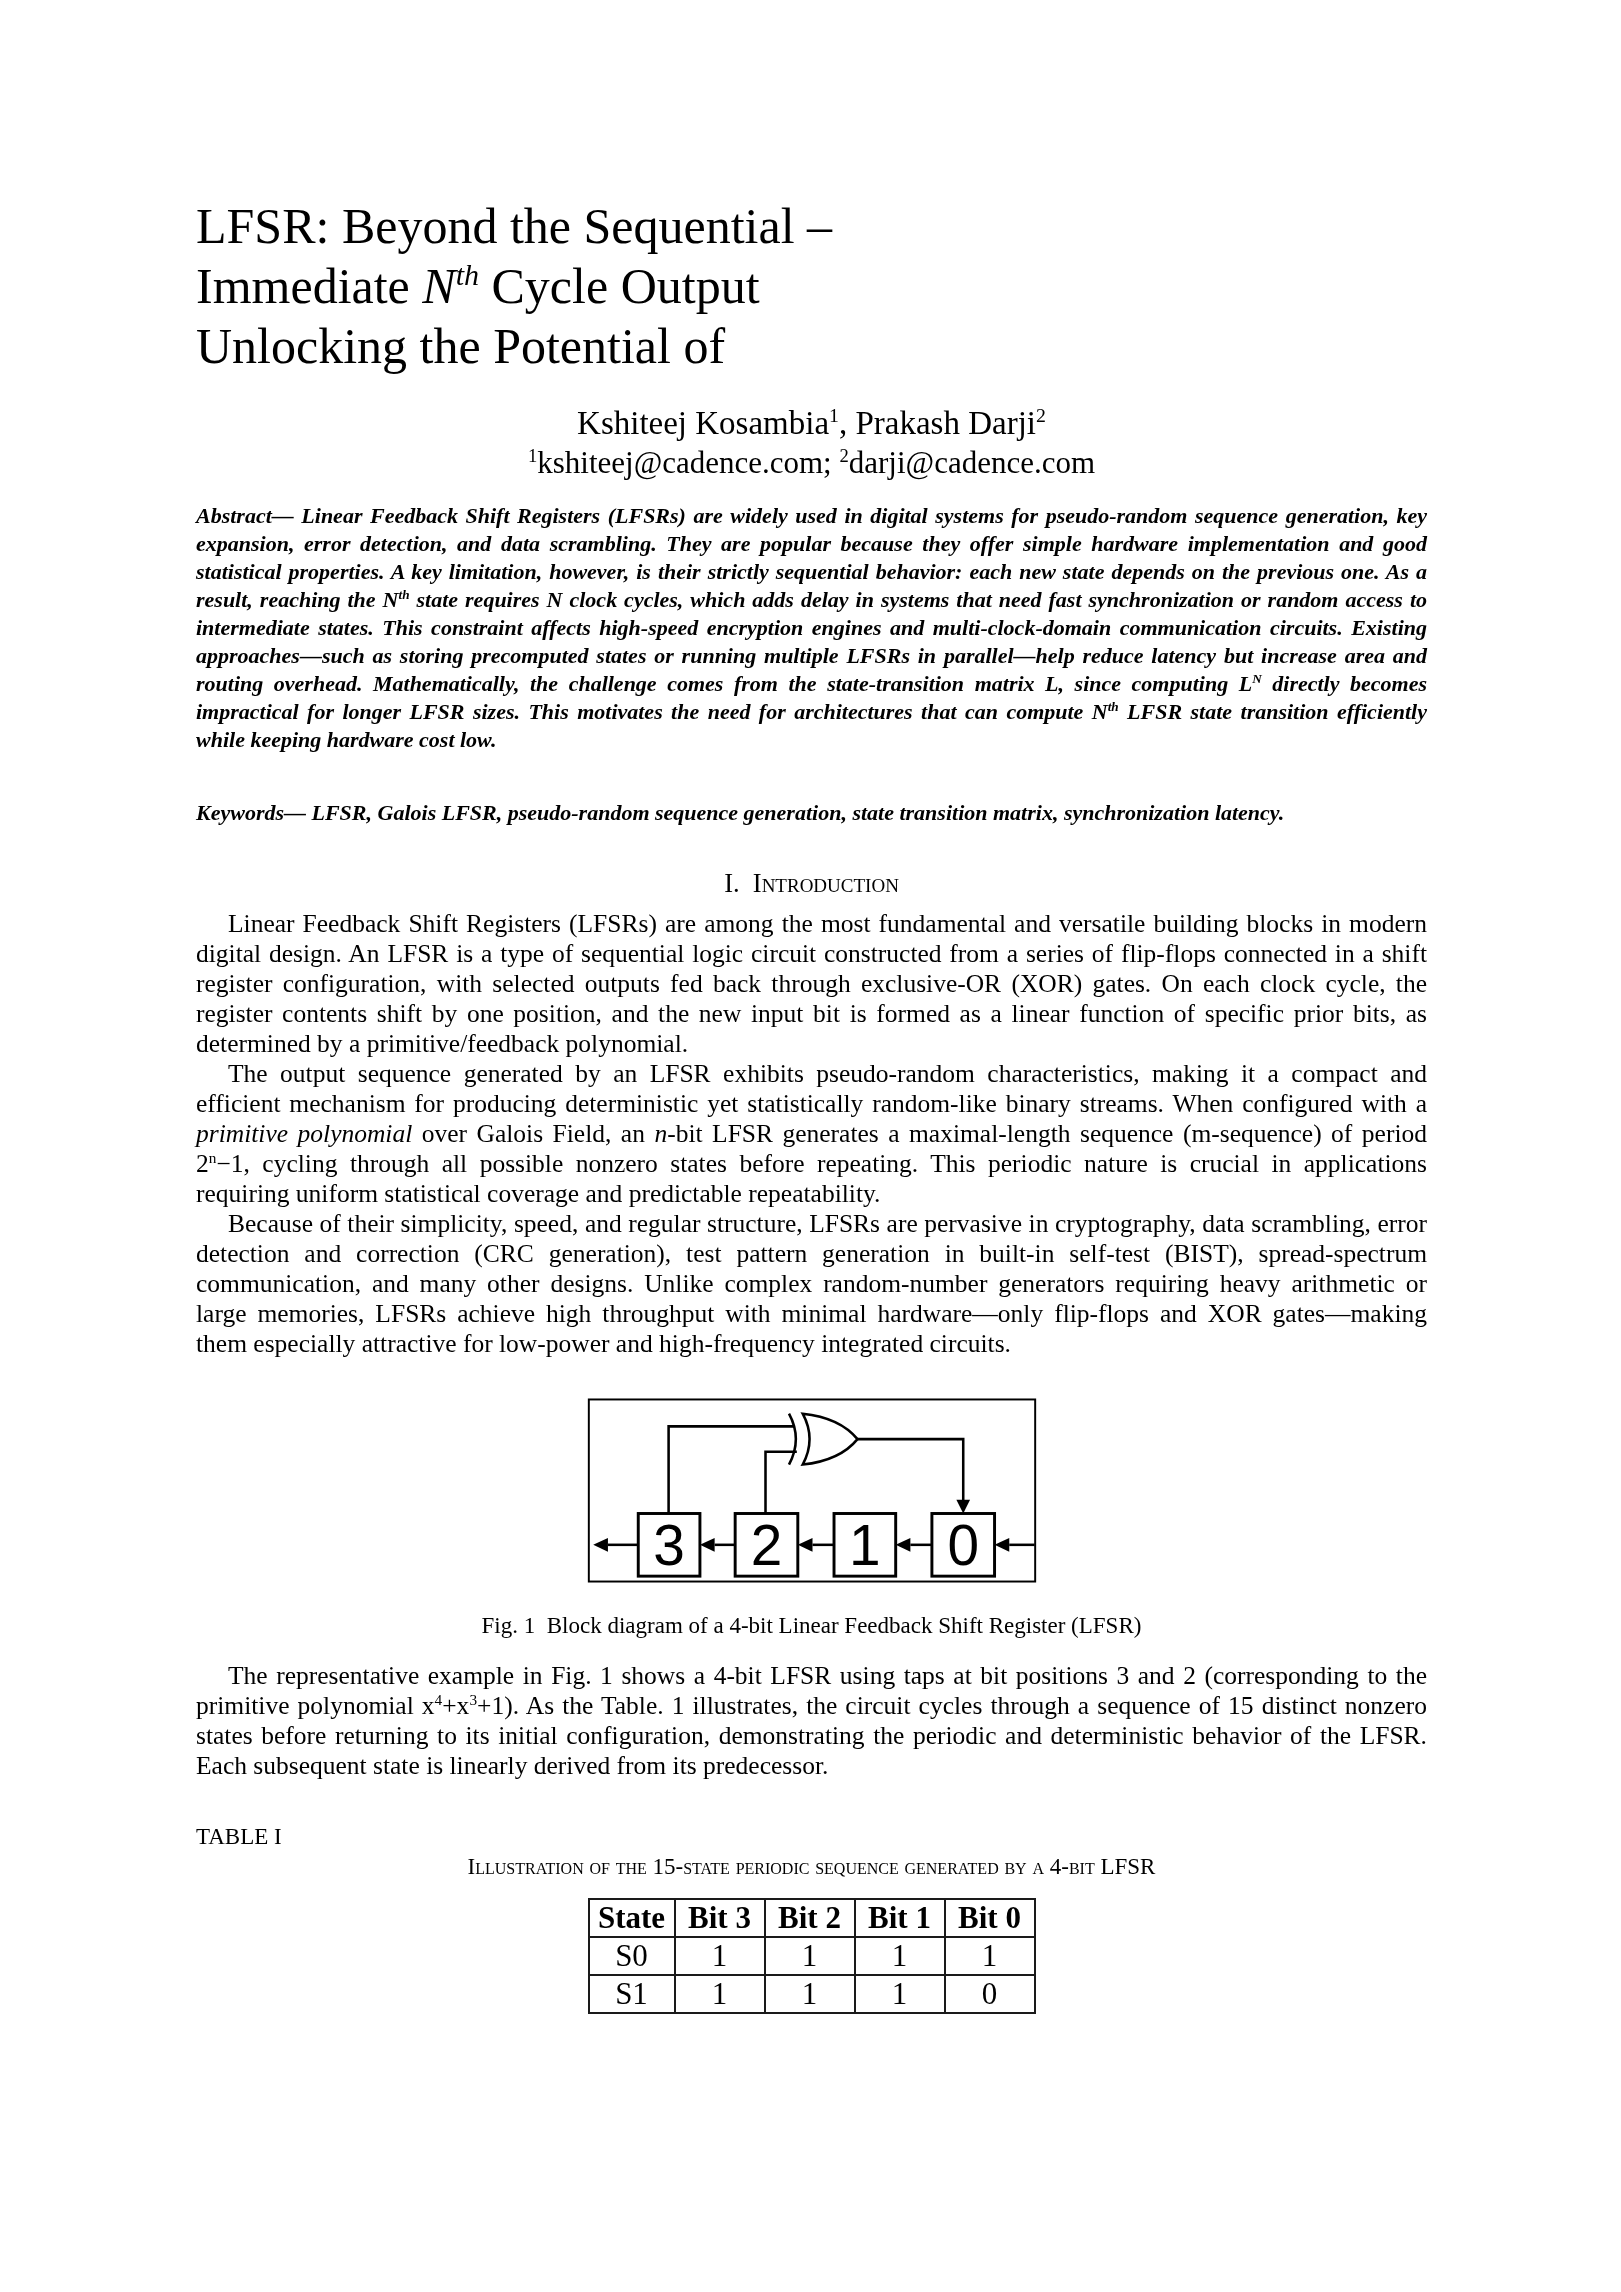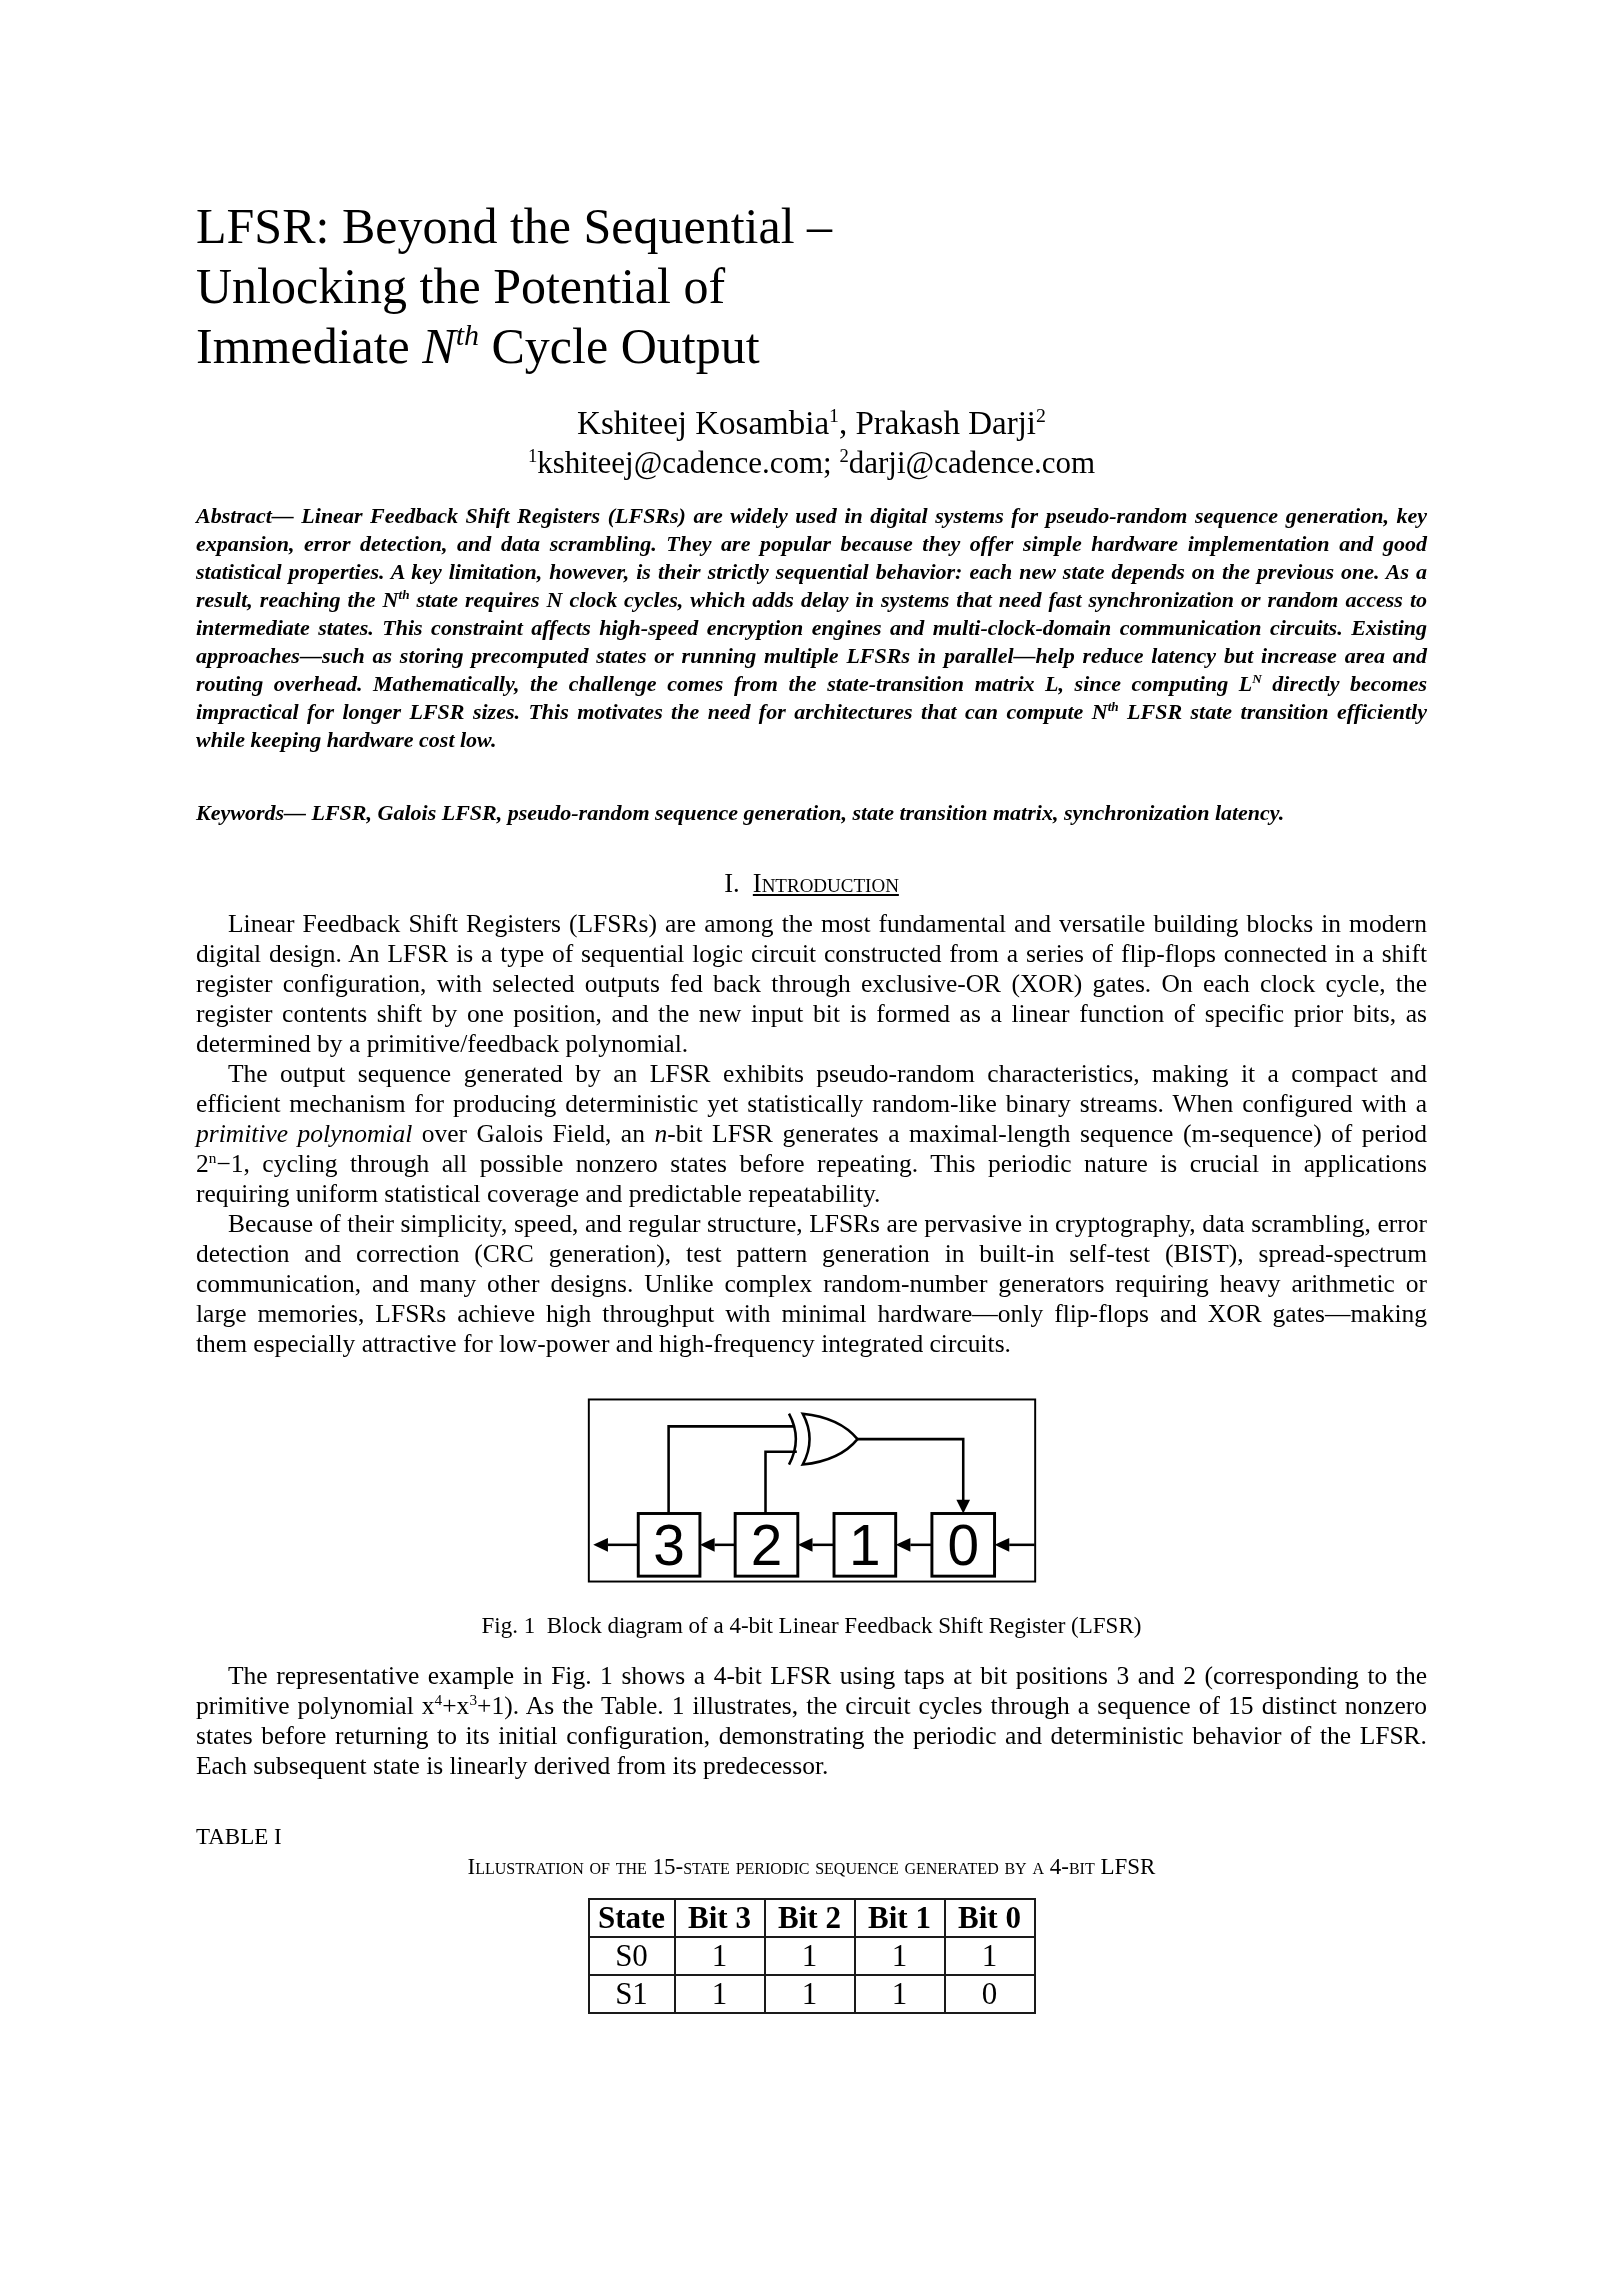--- a/index.html
+++ b/index.html
@@ -7,21 +7,21 @@
     width:1621px;height:2293px;
     background:#ffffff;color:#000000;
     font-family:"Liberation Serif", serif;
     overflow:hidden;
     position:relative;
   }
   .content{margin-left:196px;width:1231px;}
 
   
   .seg-i{font-style:italic;}
-  .seg-sc{font-variant:small-caps;text-decoration:underline;}
+  .seg-sc{font-variant:small-caps;}
   .seg-sup{vertical-align:super;font-size:60%;line-height:0;}
   .seg-supb{vertical-align:super;font-size:60%;line-height:0;font-weight:700;}
   .seg-supi{vertical-align:super;font-size:60%;line-height:0;font-style:italic;}
 
   .title{margin-top:196px;font-size:50px;line-height:60px;}
   .authors{margin-top:26.5px;text-align:center;font-size:33px;line-height:41px;}
   .affil{text-align:center;font-size:32px;line-height:39px;}
   .affil1{margin-top:11.8px;}
   .affil2{margin-top:5.9px;}
   .emails{text-align:center;font-size:31px;line-height:37px;}
@@ -64,22 +64,22 @@
   .ah{fill:#000;stroke:none;}
   .digit{font-family:"Liberation Sans", sans-serif;font-size:58px;}
 </style>
 </head>
 <body>
 
 <div class="content">
 
   <div class="title">
     <div>LFSR: Beyond the Sequential –</div>
+    <div><span>Immediate </span><span class="seg-i">N</span><span class="seg-supi">th</span><span> Cycle Output</span></div>
     <div>Unlocking the Potential of</div>
-    <div><span>Immediate </span><span class="seg-i">N</span><span class="seg-supi">th</span><span> Cycle Output</span></div>
   </div>
 
   <div class="authors"><span>Kshiteej Kosambia</span><span class="seg-sup">1</span><span>, Prakash Darji</span><span class="seg-sup">2</span></div>
 
   <div class="emails"><span class="seg-sup">1</span><span>kshiteej@cadence.com; </span><span class="seg-sup">2</span><span>darji@cadence.com</span></div>
 
   <div class="abstract"><span>Abstract— Linear Feedback Shift Registers (LFSRs) are widely used in digital systems for pseudo-random sequence generation, key expansion, error detection, and data scrambling. They are popular because they offer simple hardware implementation and good statistical properties. A key limitation, however, is their strictly sequential behavior: each new state depends on the previous one. As a result, reaching the N</span><span class="seg-sup">th</span><span> state requires N clock cycles, which adds delay in systems that need fast synchronization or random access to intermediate states. This constraint affects high-speed encryption engines and multi-clock-domain communication circuits. Existing approaches—such as storing precomputed states or running multiple LFSRs in parallel—help reduce latency but increase area and routing overhead. Mathematically, the challenge comes from the state-transition matrix L, since computing L</span><span class="seg-sup">N</span><span> directly becomes impractical for longer LFSR sizes. This motivates the need for architectures that can compute N</span><span class="seg-sup">th</span><span> LFSR state transition efficiently while keeping hardware cost low.</span></div>
 
   <div class="keywords"><span>Keywords— LFSR, Galois LFSR, pseudo-random sequence generation, state transition matrix, synchronization latency.</span></div>
 

